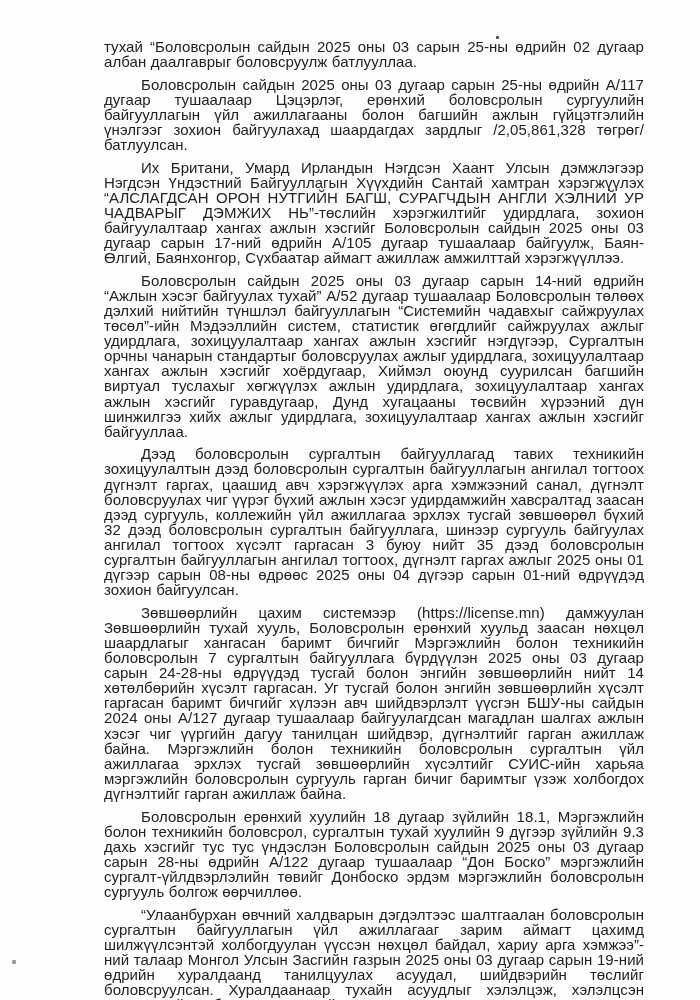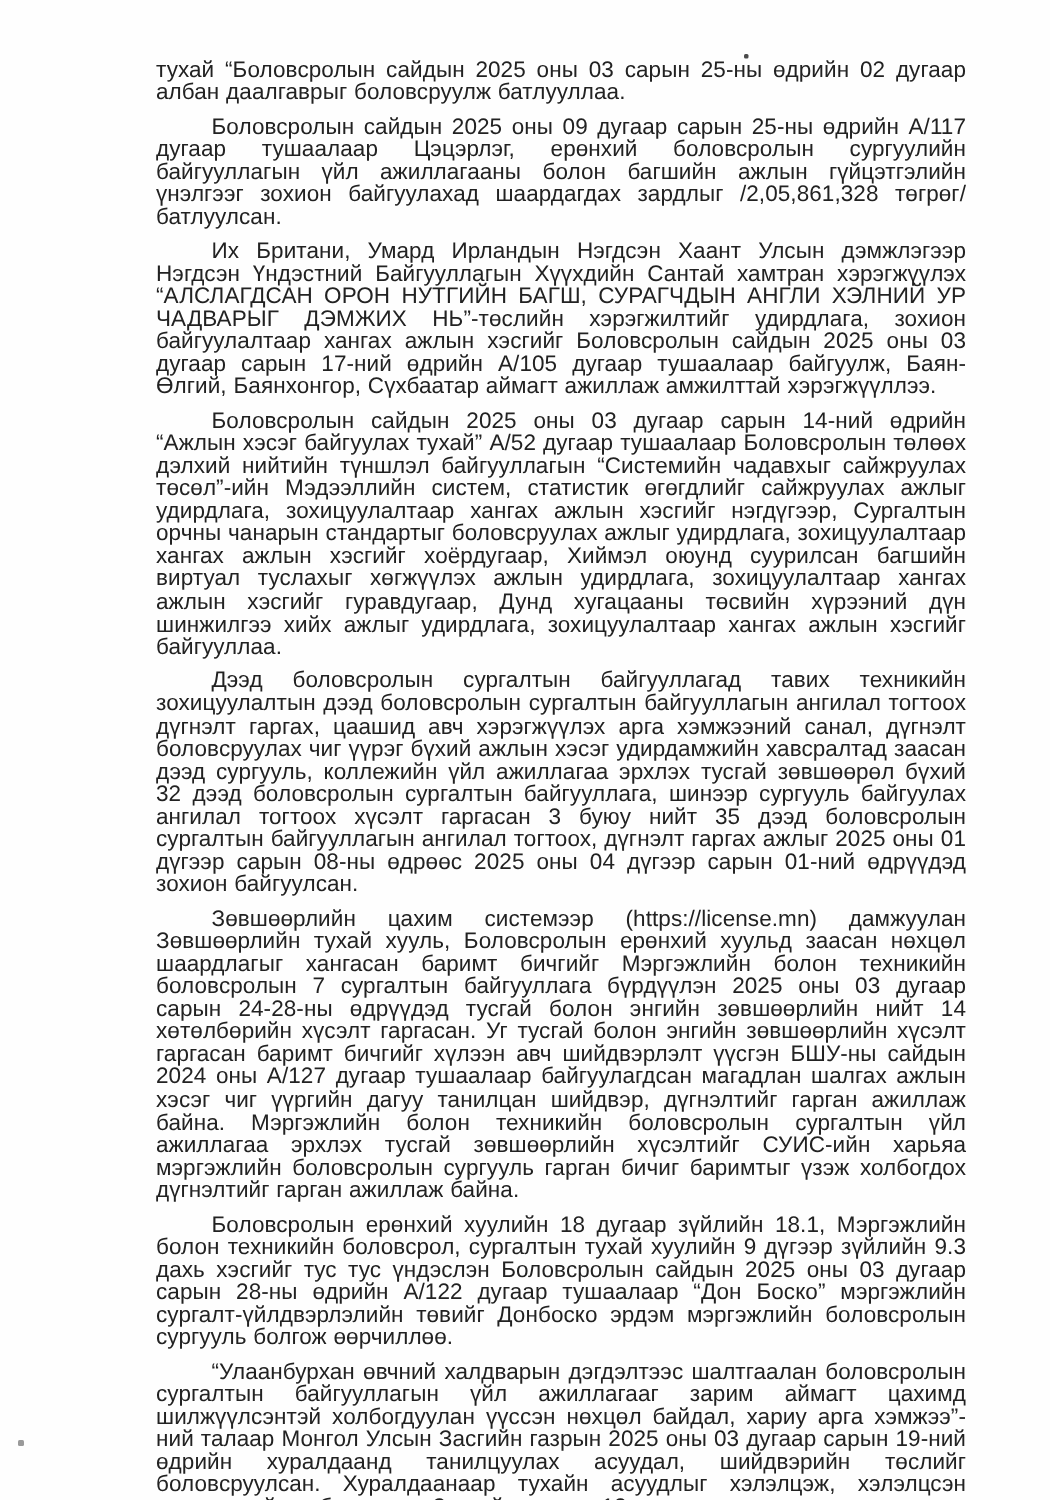--- a/index.html
+++ b/index.html
@@ -58,21 +58,21 @@
     height: 4px;
     background: #9a9a9a;
   }
 </style>
 </head>
 <body>
 
 <div class="page">
   <div class="doc-text">
       <p class="para no-indent">тухай “Боловсролын сайдын 2025 оны 03 сарын 25-ны өдрийн 02 дугаар албан даалгаврыг боловсруулж батлууллаа.</p>
-      <p class="para">Боловсролын сайдын 2025 оны 09 дугаар сарын 25-ны өдрийн А/117 дугаар тушаалаар Цэцэрлэг, ерөнхий боловсролын сургуулийн байгууллагын үйл ажиллагааны болон багшийн ажлын гүйцэтгэлийн үнэлгээг зохион байгуулахад шаардагдах зардлыг /2,05,861,328 төгрөг/ батлуулсан.</p>
+      <p class="para">Боловсролын сайдын 2025 оны 03 дугаар сарын 25-ны өдрийн А/117 дугаар тушаалаар Цэцэрлэг, ерөнхий боловсролын сургуулийн байгууллагын үйл ажиллагааны болон багшийн ажлын гүйцэтгэлийн үнэлгээг зохион байгуулахад шаардагдах зардлыг /2,05,861,328 төгрөг/ батлуулсан.</p>
       <p class="para">Их Британи, Умард Ирландын Нэгдсэн Хаант Улсын дэмжлэгээр Нэгдсэн Үндэстний Байгууллагын Хүүхдийн Сантай хамтран хэрэгжүүлэх “АЛСЛАГДСАН ОРОН НУТГИЙН БАГШ, СУРАГЧДЫН АНГЛИ ХЭЛНИЙ УР ЧАДВАРЫГ ДЭМЖИХ НЬ”-төслийн хэрэгжилтийг удирдлага, зохион байгуулалтаар хангах ажлын хэсгийг Боловсролын сайдын 2025 оны 03 дугаар сарын 17-ний өдрийн А/105 дугаар тушаалаар байгуулж, Баян-Өлгий, Баянхонгор, Сүхбаатар аймагт ажиллаж амжилттай хэрэгжүүллээ.</p>
       <p class="para">Боловсролын сайдын 2025 оны 03 дугаар сарын 14-ний өдрийн “Ажлын хэсэг байгуулах тухай” А/52 дугаар тушаалаар Боловсролын төлөөх дэлхий нийтийн түншлэл байгууллагын “Системийн чадавхыг сайжруулах төсөл”-ийн Мэдээллийн систем, статистик өгөгдлийг сайжруулах ажлыг удирдлага, зохицуулалтаар хангах ажлын хэсгийг нэгдүгээр, Сургалтын орчны чанарын стандартыг боловсруулах ажлыг удирдлага, зохицуулалтаар хангах ажлын хэсгийг хоёрдугаар, Хиймэл оюунд суурилсан багшийн виртуал туслахыг хөгжүүлэх ажлын удирдлага, зохицуулалтаар хангах ажлын хэсгийг гуравдугаар, Дунд хугацааны төсвийн хүрээний дүн шинжилгээ хийх ажлыг удирдлага, зохицуулалтаар хангах ажлын хэсгийг байгууллаа.</p>
       <p class="para">Дээд боловсролын сургалтын байгууллагад тавих техникийн зохицуулалтын дээд боловсролын сургалтын байгууллагын ангилал тогтоох дүгнэлт гаргах, цаашид авч хэрэгжүүлэх арга хэмжээний санал, дүгнэлт боловсруулах чиг үүрэг бүхий ажлын хэсэг удирдамжийн хавсралтад заасан дээд сургууль, коллежийн үйл ажиллагаа эрхлэх тусгай зөвшөөрөл бүхий 32 дээд боловсролын сургалтын байгууллага, шинээр сургууль байгуулах ангилал тогтоох хүсэлт гаргасан 3 буюу нийт 35 дээд боловсролын сургалтын байгууллагын ангилал тогтоох, дүгнэлт гаргах ажлыг 2025 оны 01 дүгээр сарын 08-ны өдрөөс 2025 оны 04 дүгээр сарын 01-ний өдрүүдэд зохион байгуулсан.</p>
       <p class="para">Зөвшөөрлийн цахим системээр (https://license.mn) дамжуулан Зөвшөөрлийн тухай хууль, Боловсролын ерөнхий хуульд заасан нөхцөл шаардлагыг хангасан баримт бичгийг Мэргэжлийн болон техникийн боловсролын 7 сургалтын байгууллага бүрдүүлэн 2025 оны 03 дугаар сарын 24-28-ны өдрүүдэд тусгай болон энгийн зөвшөөрлийн нийт 14 хөтөлбөрийн хүсэлт гаргасан. Уг тусгай болон энгийн зөвшөөрлийн хүсэлт гаргасан баримт бичгийг хүлээн авч шийдвэрлэлт үүсгэн БШУ-ны сайдын 2024 оны А/127 дугаар тушаалаар байгуулагдсан магадлан шалгах ажлын хэсэг чиг үүргийн дагуу танилцан шийдвэр, дүгнэлтийг гарган ажиллаж байна. Мэргэжлийн болон техникийн боловсролын сургалтын үйл ажиллагаа эрхлэх тусгай зөвшөөрлийн хүсэлтийг СУИС-ийн харьяа мэргэжлийн боловсролын сургууль гарган бичиг баримтыг үзэж холбогдох дүгнэлтийг гарган ажиллаж байна.</p>
       <p class="para">Боловсролын ерөнхий хуулийн 18 дугаар зүйлийн 18.1, Мэргэжлийн болон техникийн боловсрол, сургалтын тухай хуулийн 9 дүгээр зүйлийн 9.3 дахь хэсгийг тус тус үндэслэн Боловсролын сайдын 2025 оны 03 дугаар сарын 28-ны өдрийн А/122 дугаар тушаалаар “Дон Боско” мэргэжлийн сургалт-үйлдвэрлэлийн төвийг Донбоско эрдэм мэргэжлийн боловсролын сургууль болгож өөрчиллөө.</p>
       <p class="para">“Улаанбурхан өвчний халдварын дэгдэлтээс шалтгаалан боловсролын сургалтын байгууллагын үйл ажиллагааг зарим аймагт цахимд шилжүүлсэнтэй холбогдуулан үүссэн нөхцөл байдал, хариу арга хэмжээ”-ний талаар Монгол Улсын Засгийн газрын 2025 оны 03 дугаар сарын 19-ний өдрийн хуралдаанд танилцуулах асуудал, шийдвэрийн төслийг боловсруулсан. Хуралдаанаар тухайн асуудлыг хэлэлцэж, хэлэлцсэн асуудалтай холбогдуулан Засгийн газрын 13 дугаар тэмдэглэл гарсан.</p>
     </div>
   <div class="speck speck-top"></div>
   <div class="speck speck-bottom"></div>
 </div>

